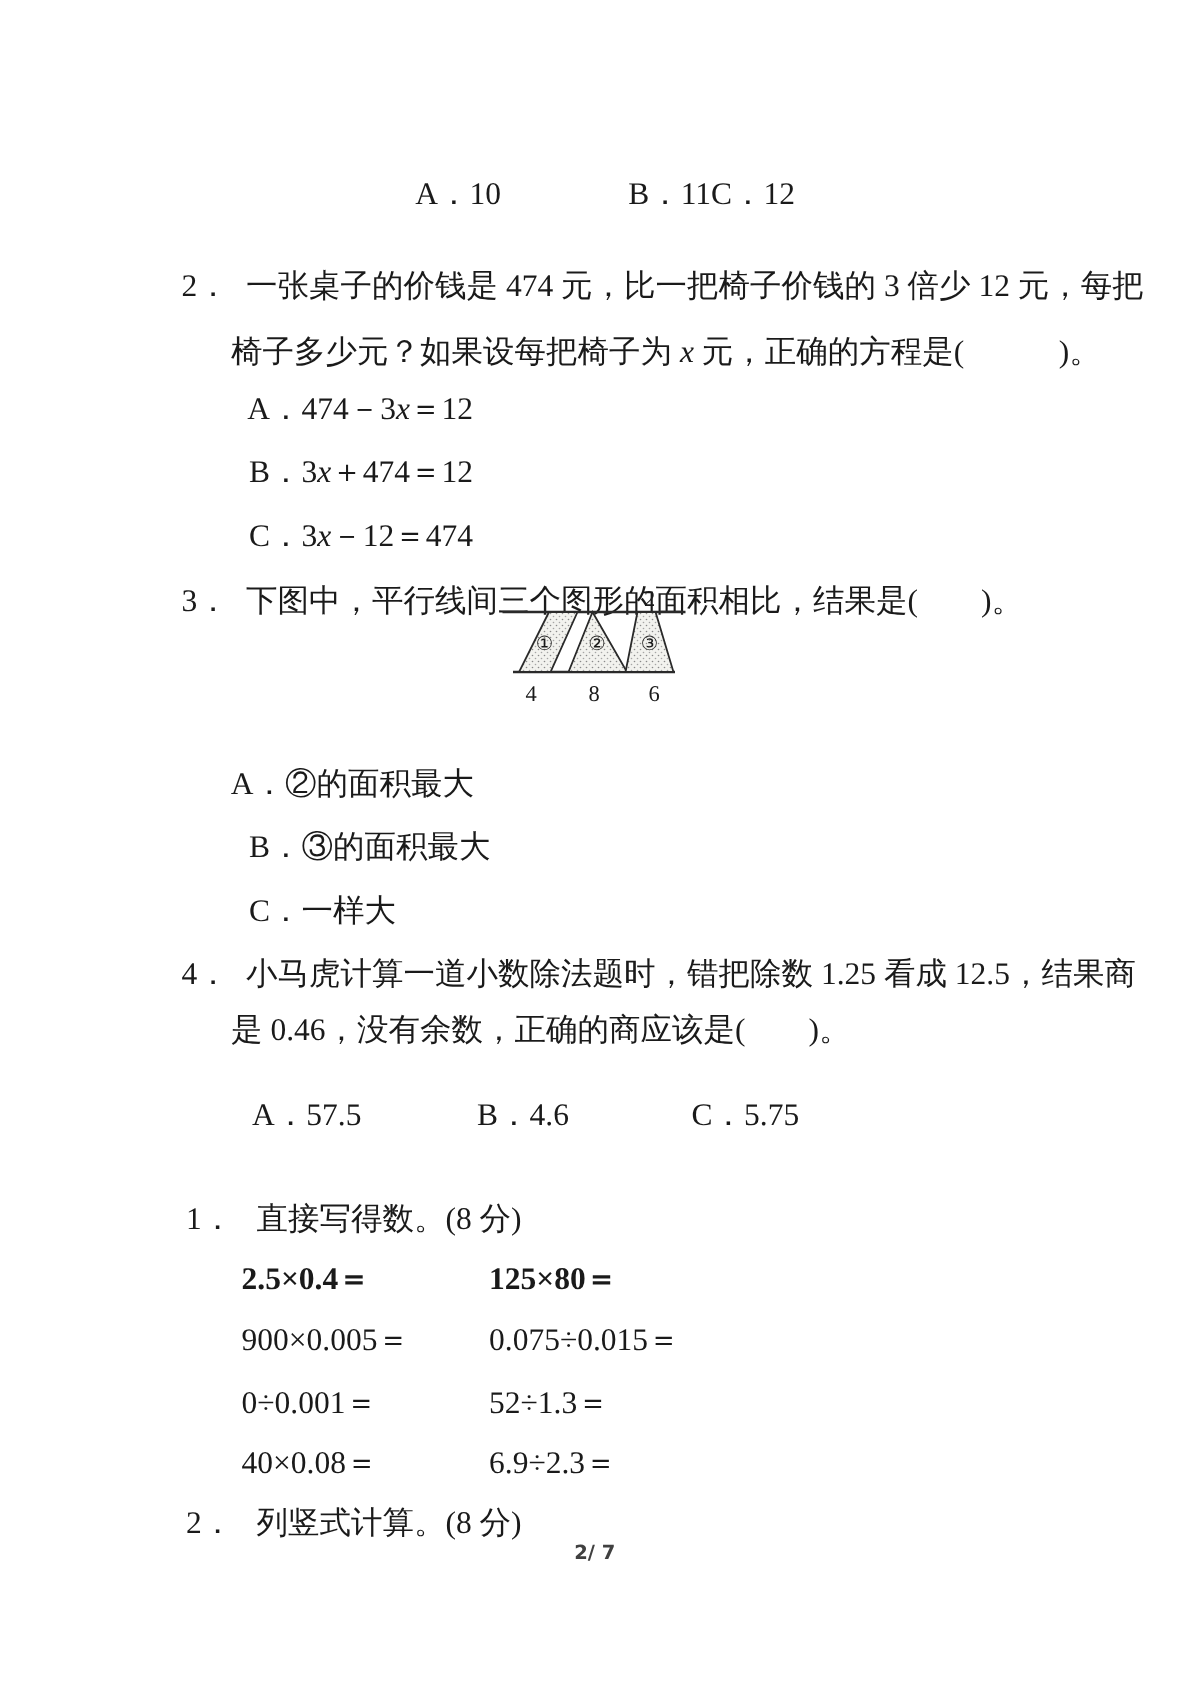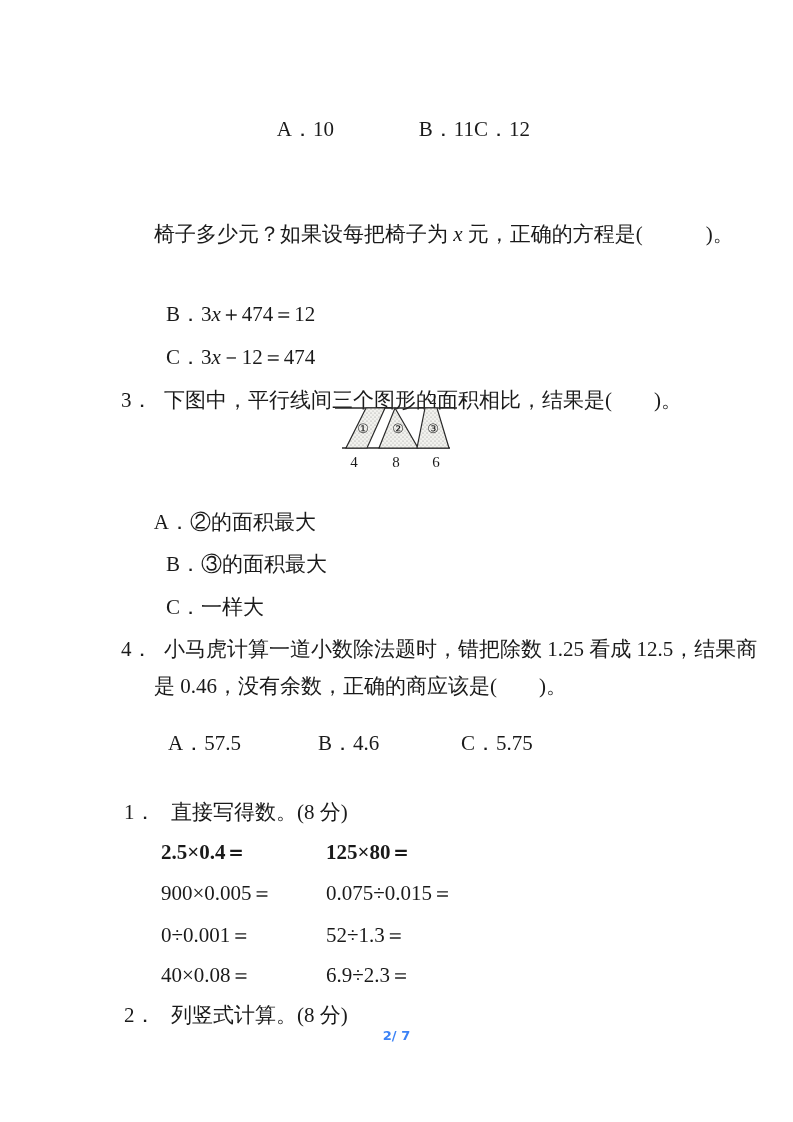--- a/index.html
+++ b/index.html
@@ -15,34 +15,40 @@
   .cell-b  { display:inline-block; width:140px; }
   .cell4-a { display:inline-block; width:150px; }
   .cell4-b { display:inline-block; width:143px;margin-top:16px; }
   .calc-l  { display:inline-block; width:165px; }
   .var { font-style:italic; font-family:"Liberation Serif","DejaVu Serif",serif; }
   .diagram { position:absolute; left:330px; top:388px; }
   .diagram text { font-family:"Liberation Serif","DejaVu Serif",serif; fill:#1a1a1a; }
   .footer {
     position:absolute; left:0; top:1028px; width:793px; text-align:center;
     font-family:"DejaVu Sans","Liberation Sans",sans-serif;
-    font-weight:bold; font-size:13px; color:#3b82f6;
+    font-weight:bold; font-size:13px; color:#404040;
   }
 </style>
 </head>
 <body>
 
 <div class="page">
 
   <div class="ln" style="top:92px; left:143px;text-align:right;">
     <span class="cell-a"><span>A．</span><span>10</span></span><span class="cell-b"><span>B．</span><span>11</span></span><span><span>C．</span><span>12</span></span>
   </div>
 
+  <div class="ln" style="top:153px; left:100px;">
+    <span class="qnum">2．</span><span>一张桌子的价钱是 474 元，比一把椅子价钱的 3 倍少 12 元，每把</span>
+  </div>
   <div class="ln" style="top:197px; left:133px;">
     <span>椅子多少元？如果设每把椅子为 </span><span class="var">x</span><span> 元，正确的方程是(　　　)。</span>
+  </div>
+  <div class="ln" style="top:235px; left:145px;">
+    <span>A．</span><span>474－3</span><span class="var">x</span><span>＝12</span>
   </div>
   <div class="ln" style="top:277px; left:145px;">
     <span>B．</span><span>3</span><span class="var">x</span><span>＋474＝12</span>
   </div>
   <div class="ln" style="top:320px; left:145px;">
     <span>C．</span><span>3</span><span class="var">x</span><span>－12＝474</span>
   </div>
 
   <div class="ln" style="top:363px; left:100px;">
     <span class="qnum">3．</span><span>下图中，平行线间三个图形的面积相比，结果是(　　)。</span>

